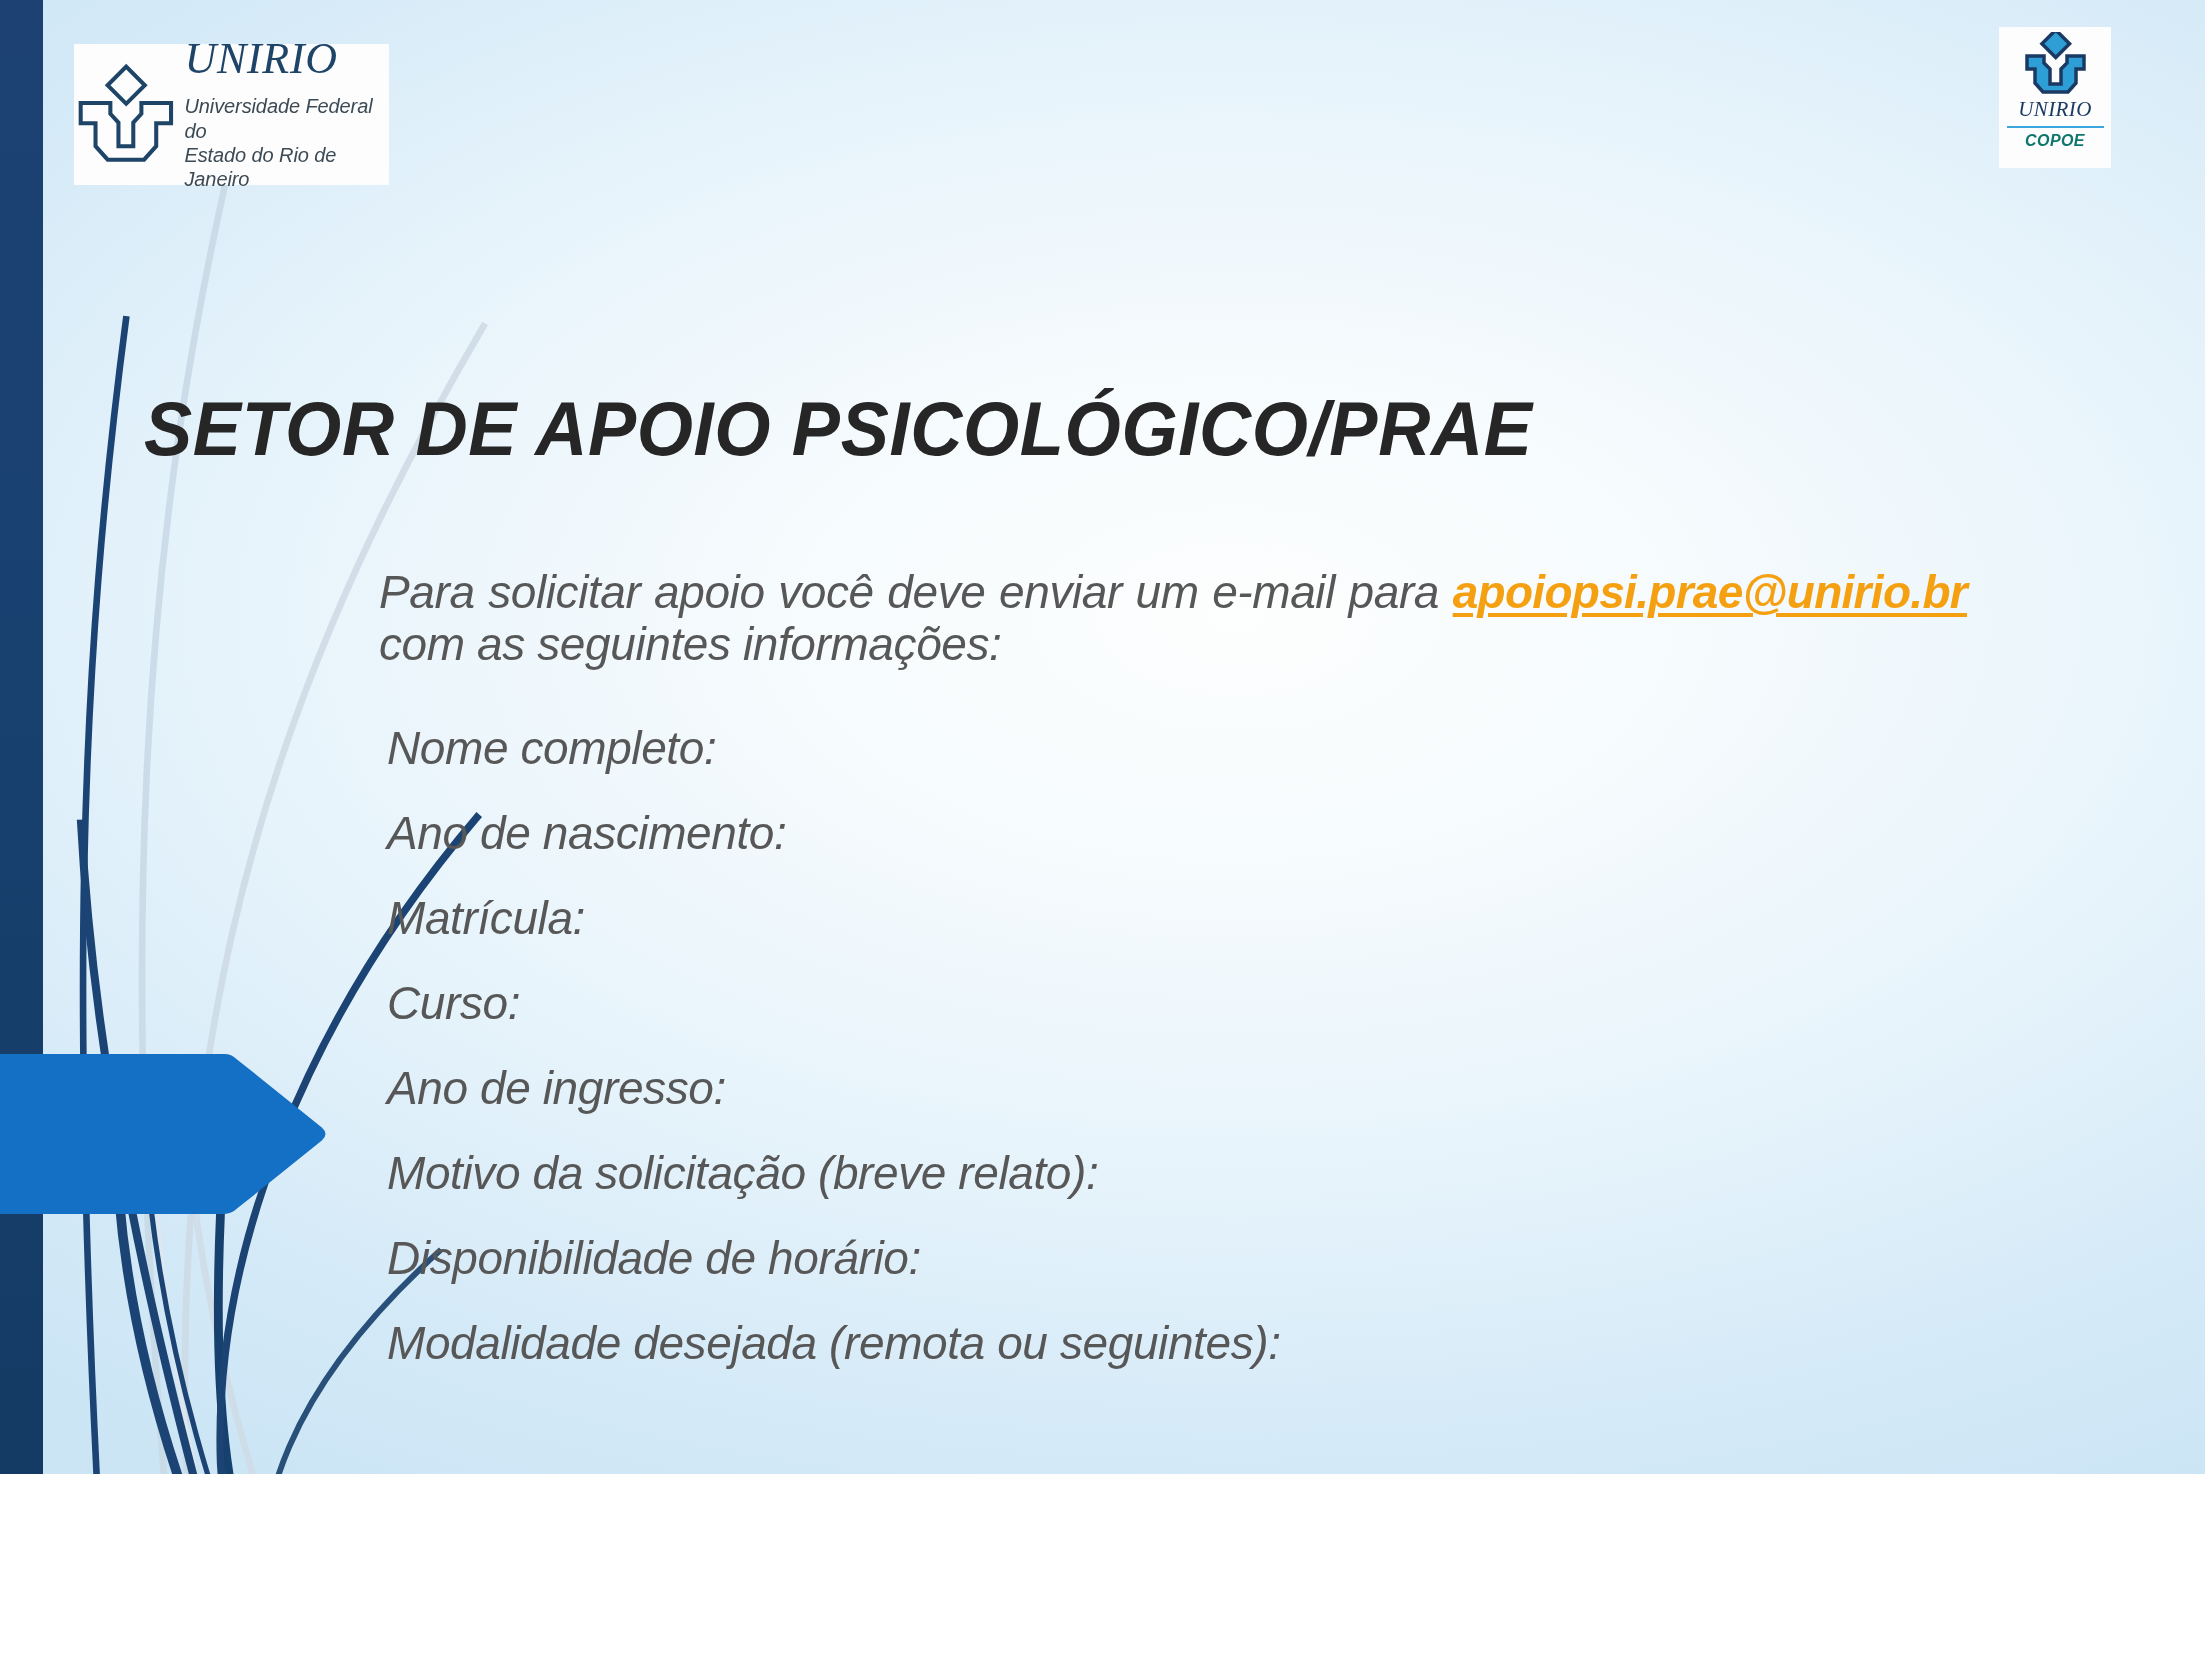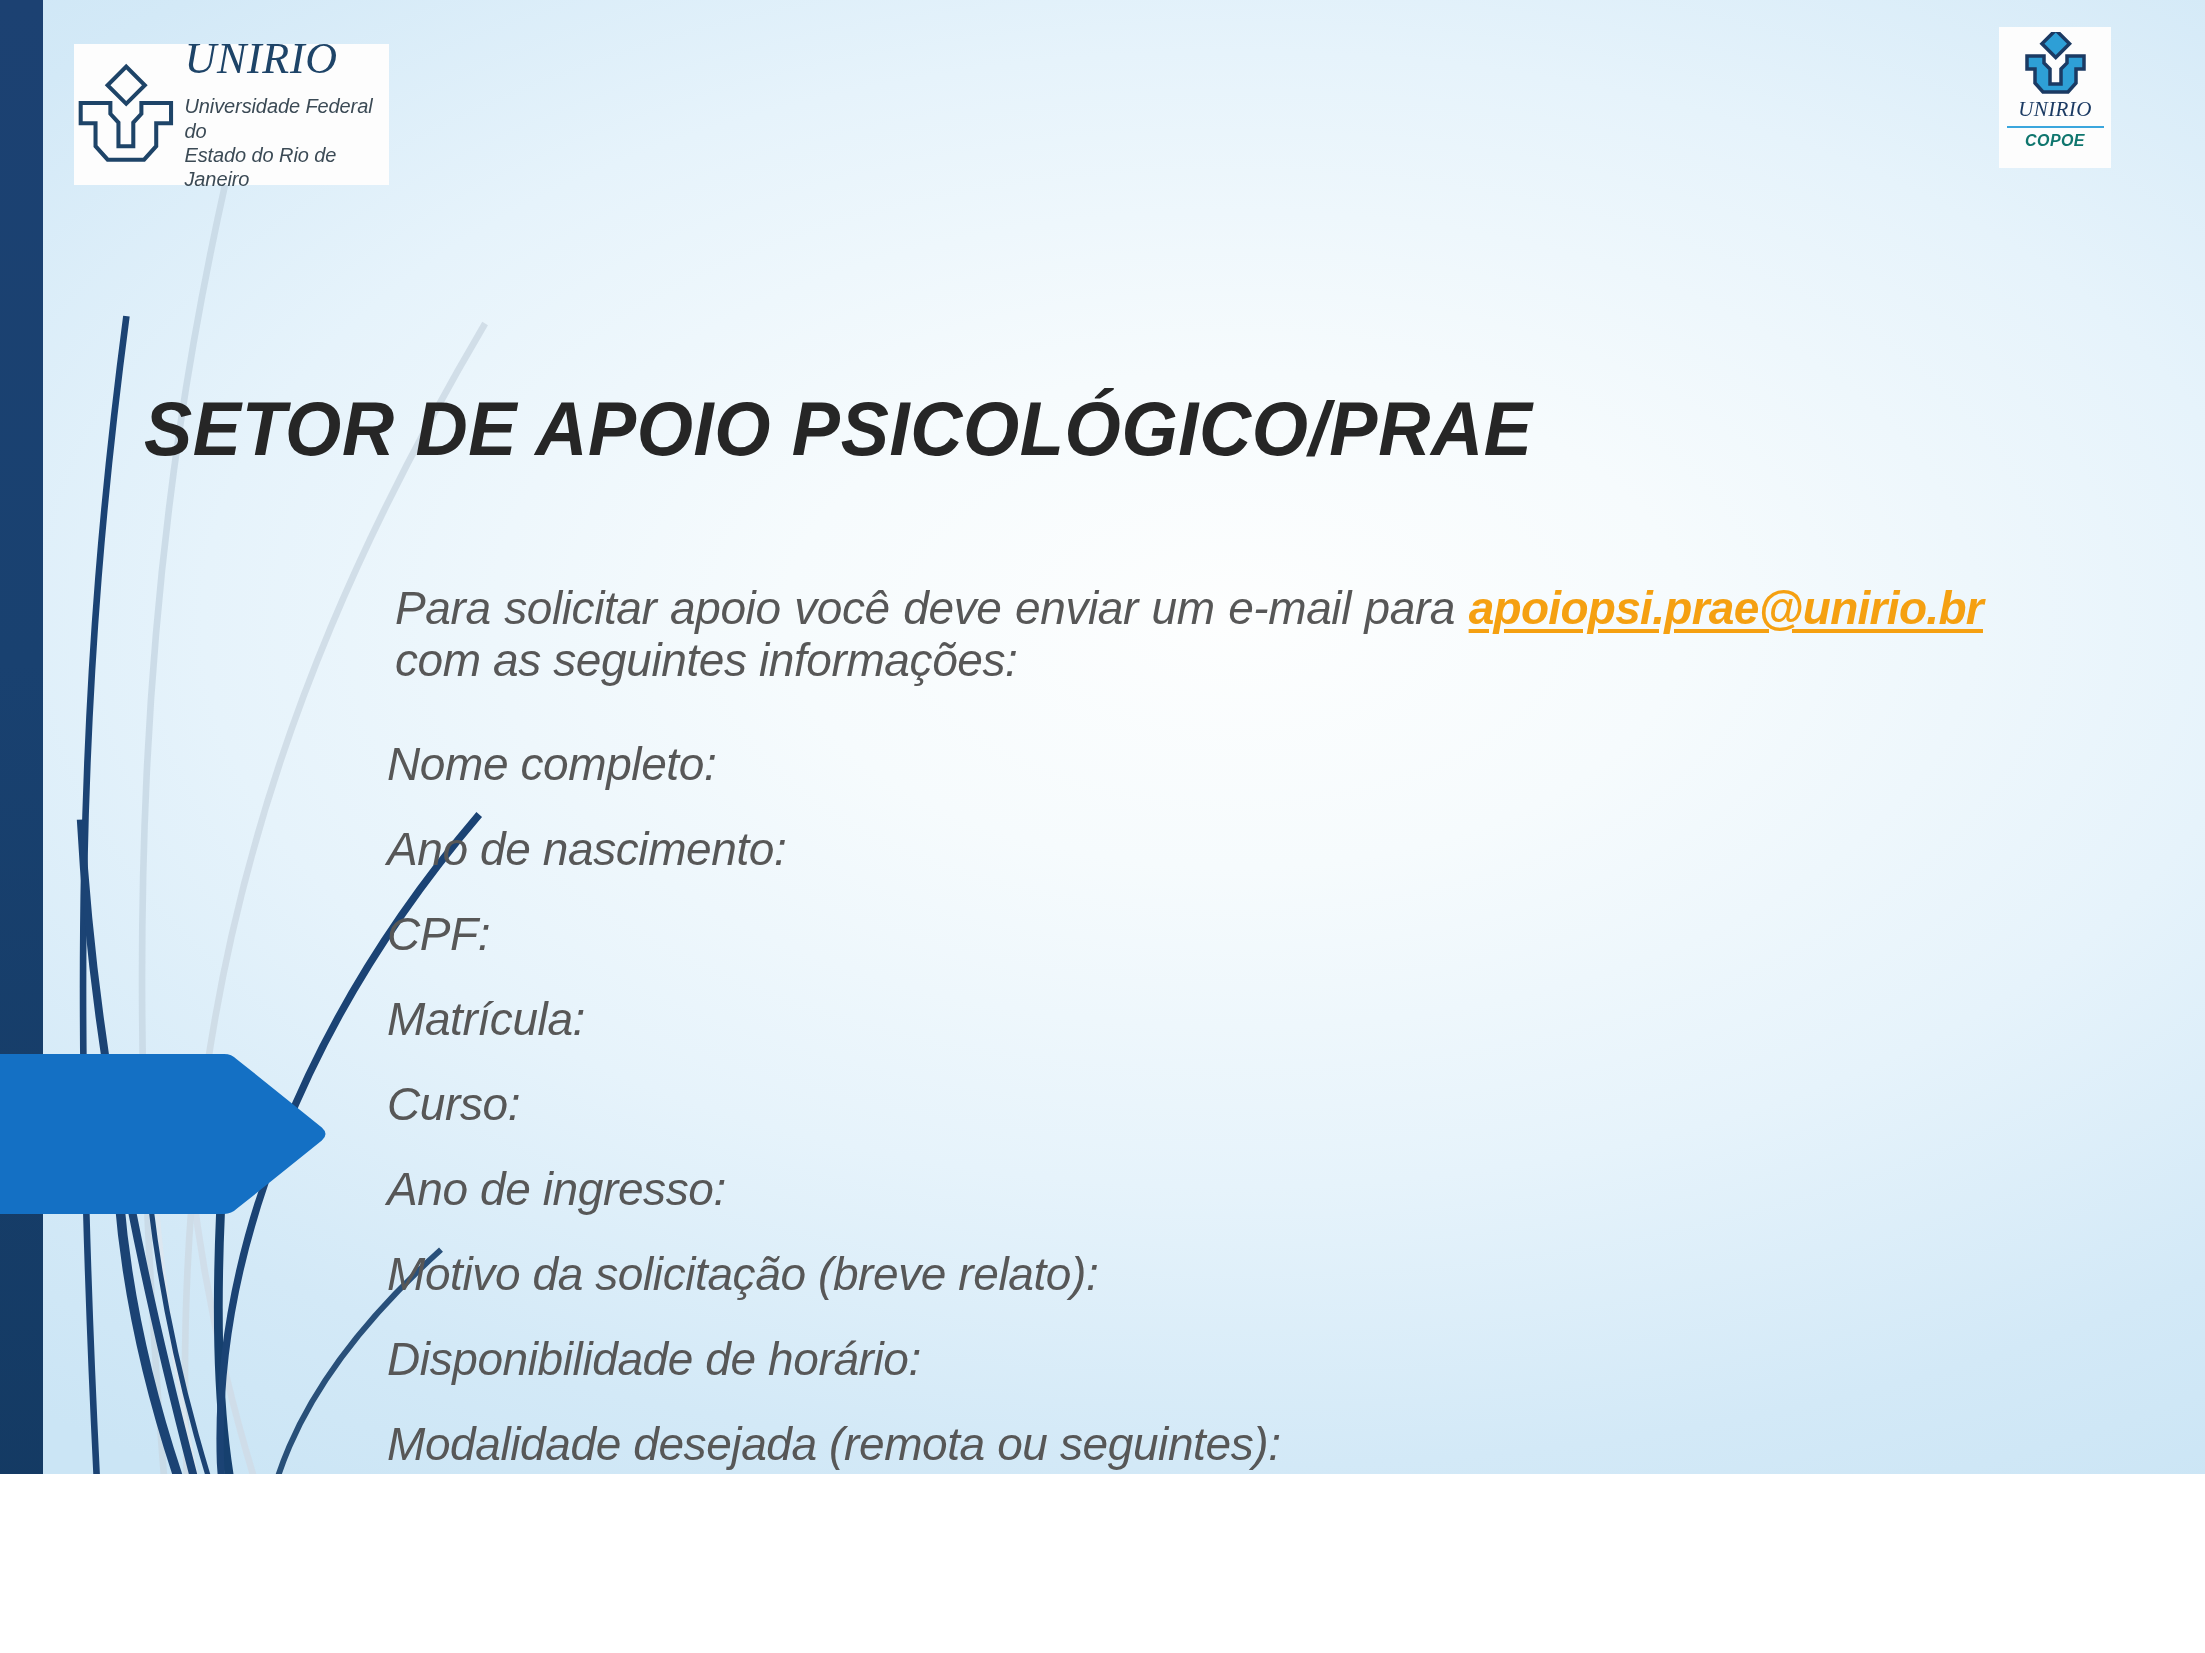--- a/index.html
+++ b/index.html
@@ -147,21 +147,21 @@
     top: 567px;
     width: 1617px;
     color: #575757;
     font-family: "Liberation Sans", sans-serif;
   }
   .intro-para {
     font-size: 46px;
     line-height: 1.13;
     text-align: justify;
     width: 1588px;
-    margin: 16px;
+    margin: 0;
     font-weight: 300;
     letter-spacing: -0.4px;
   }
   .intro-para .email {
     color: #F5A011;
     font-weight: bold;
     text-decoration: underline;
     text-underline-offset: 5.1px;
     text-decoration-thickness: 3.7px;
     letter-spacing: -0.7px;
@@ -250,21 +250,20 @@
   </div>
 
   <h1 class="slide-title">SETOR DE APOIO PSICOLÓGICO/PRAE</h1>
 
   <div class="body-block">
     <p class="intro-para"><span>Para solicitar apoio você deve enviar um e-mail para </span><a class="email" href="#">apoiopsi.prae@unirio.br</a><span> com as seguintes informações:</span></p>
 
     <ul class="field-list">
       <li>Nome completo:</li>
       <li>Ano de nascimento:</li>
-      <li>CPF:</li>
       <li>Matrícula:</li>
       <li>Curso:</li>
       <li>Ano de ingresso:</li>
       <li>Motivo da solicitação (breve relato):</li>
       <li>Disponibilidade de horário:</li>
       <li>Modalidade desejada (remota ou seguintes):</li>
     </ul>
   </div>
 
 </div>

